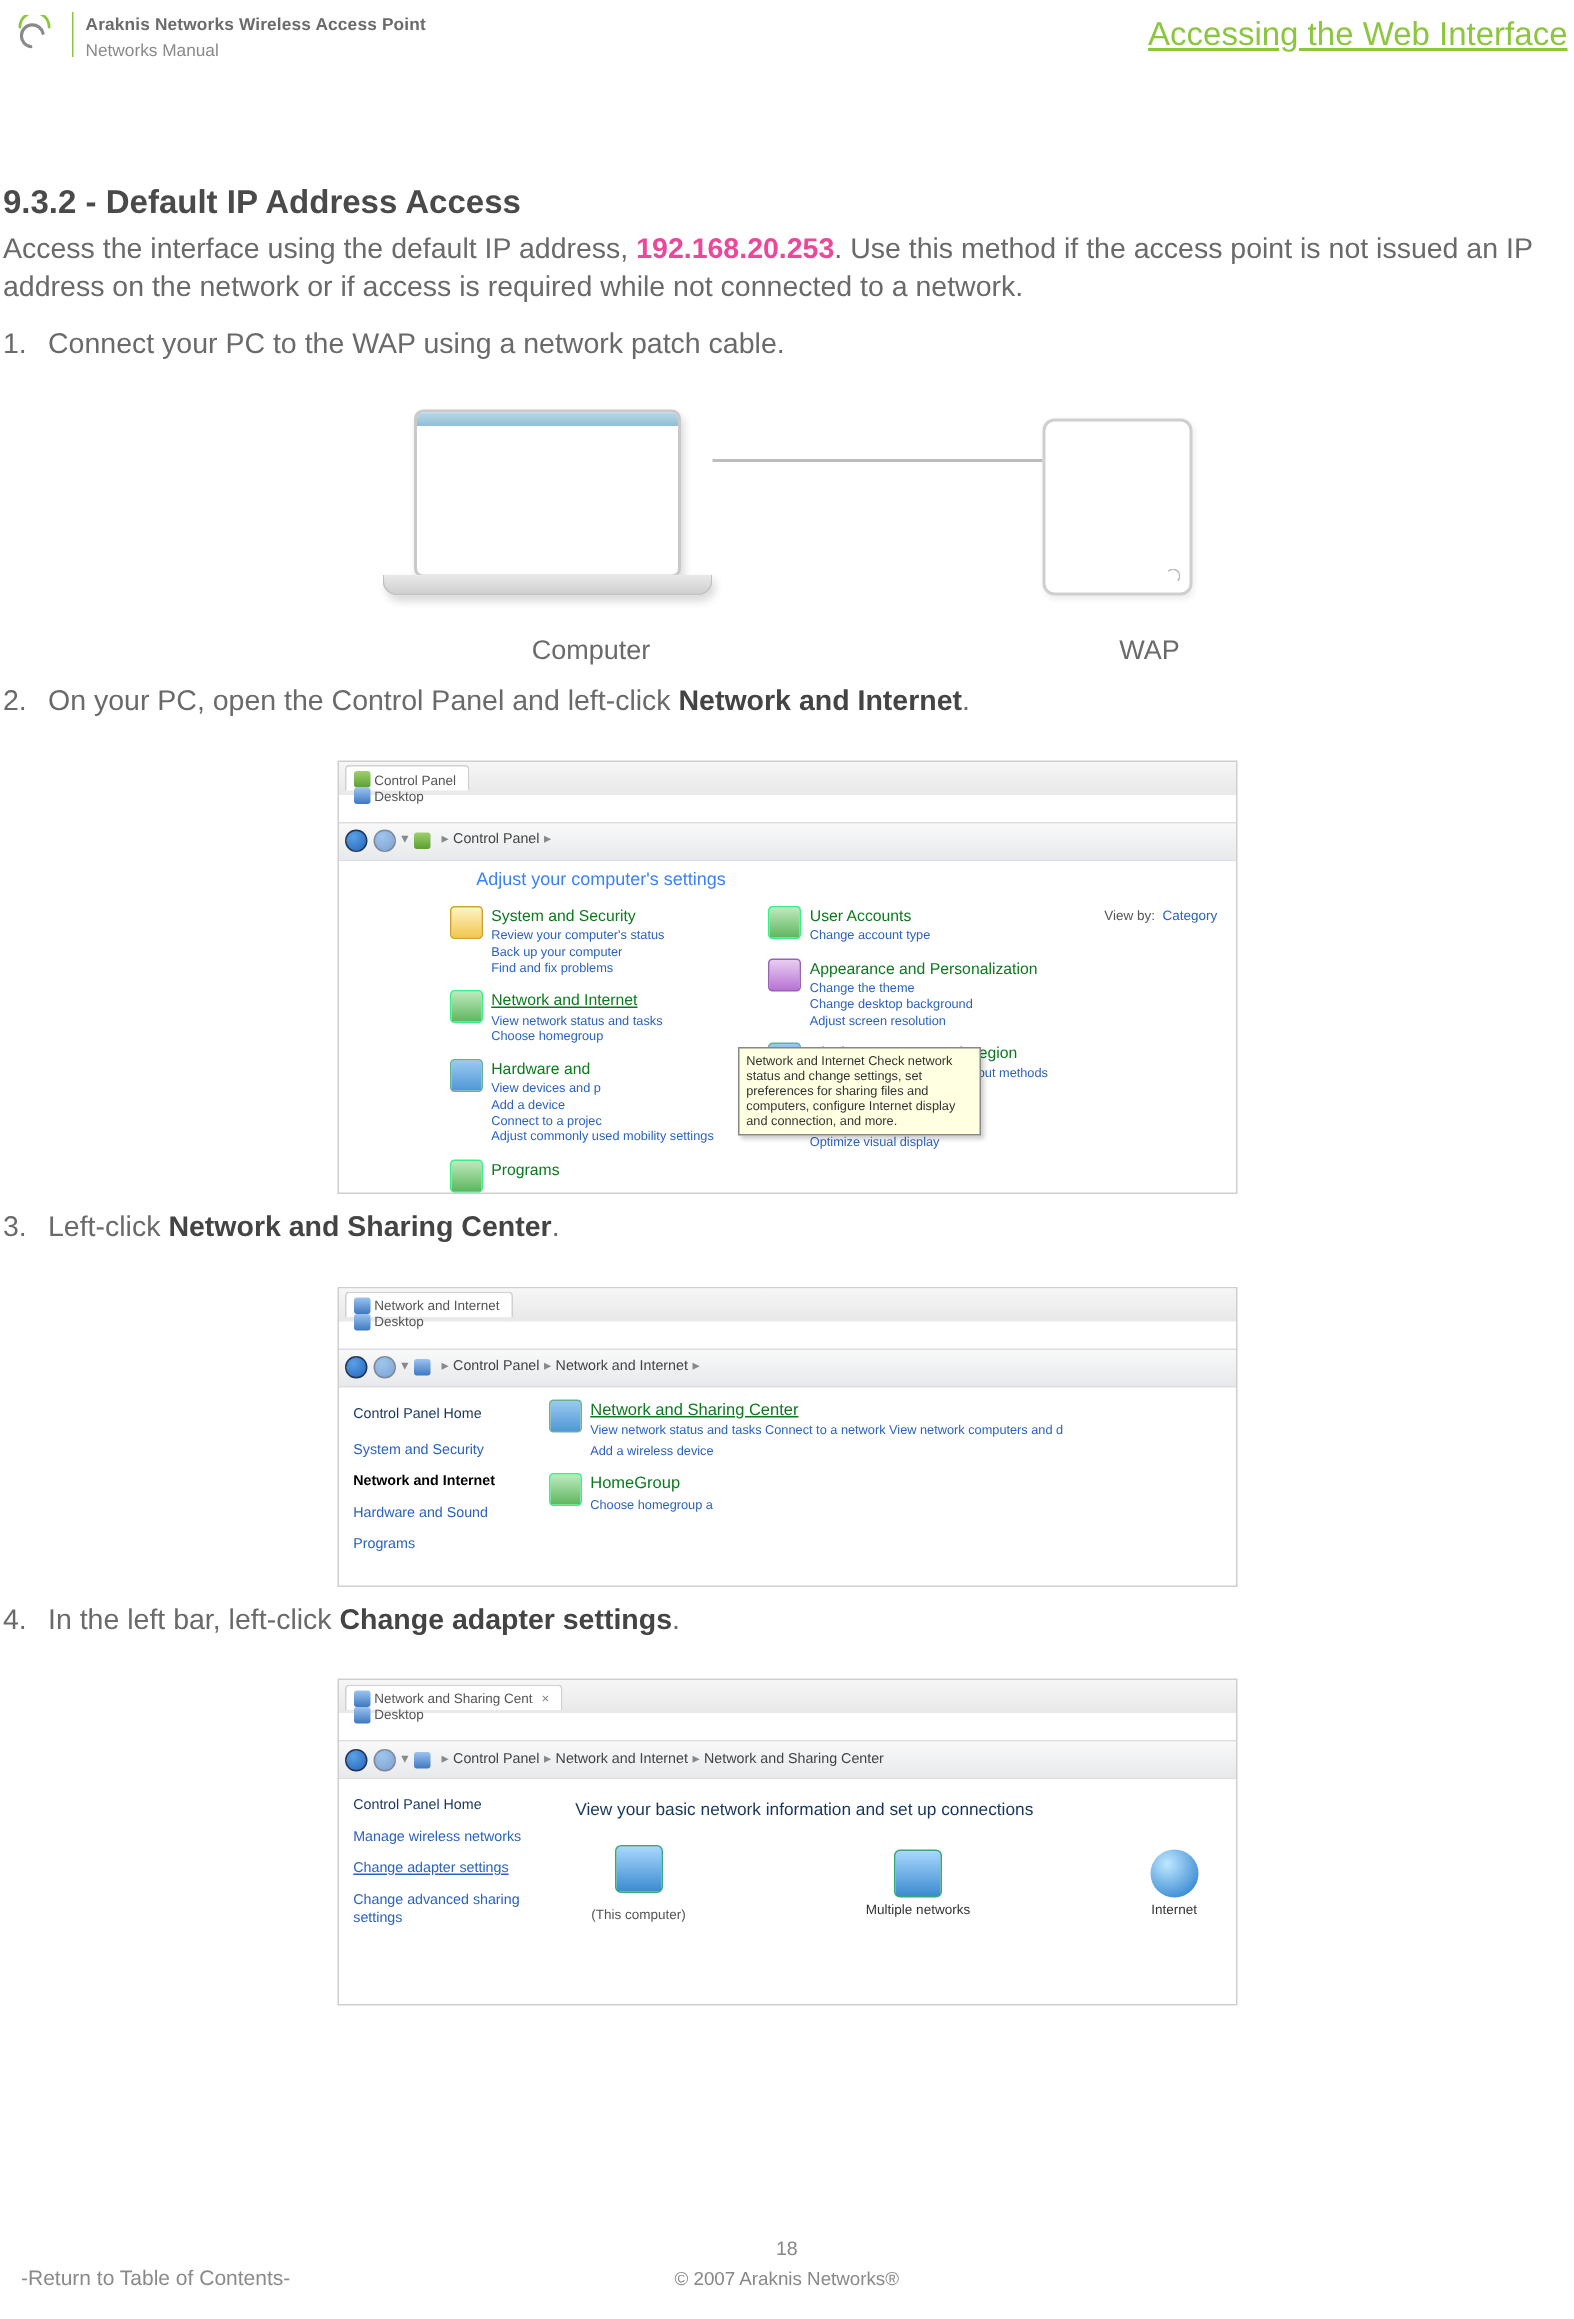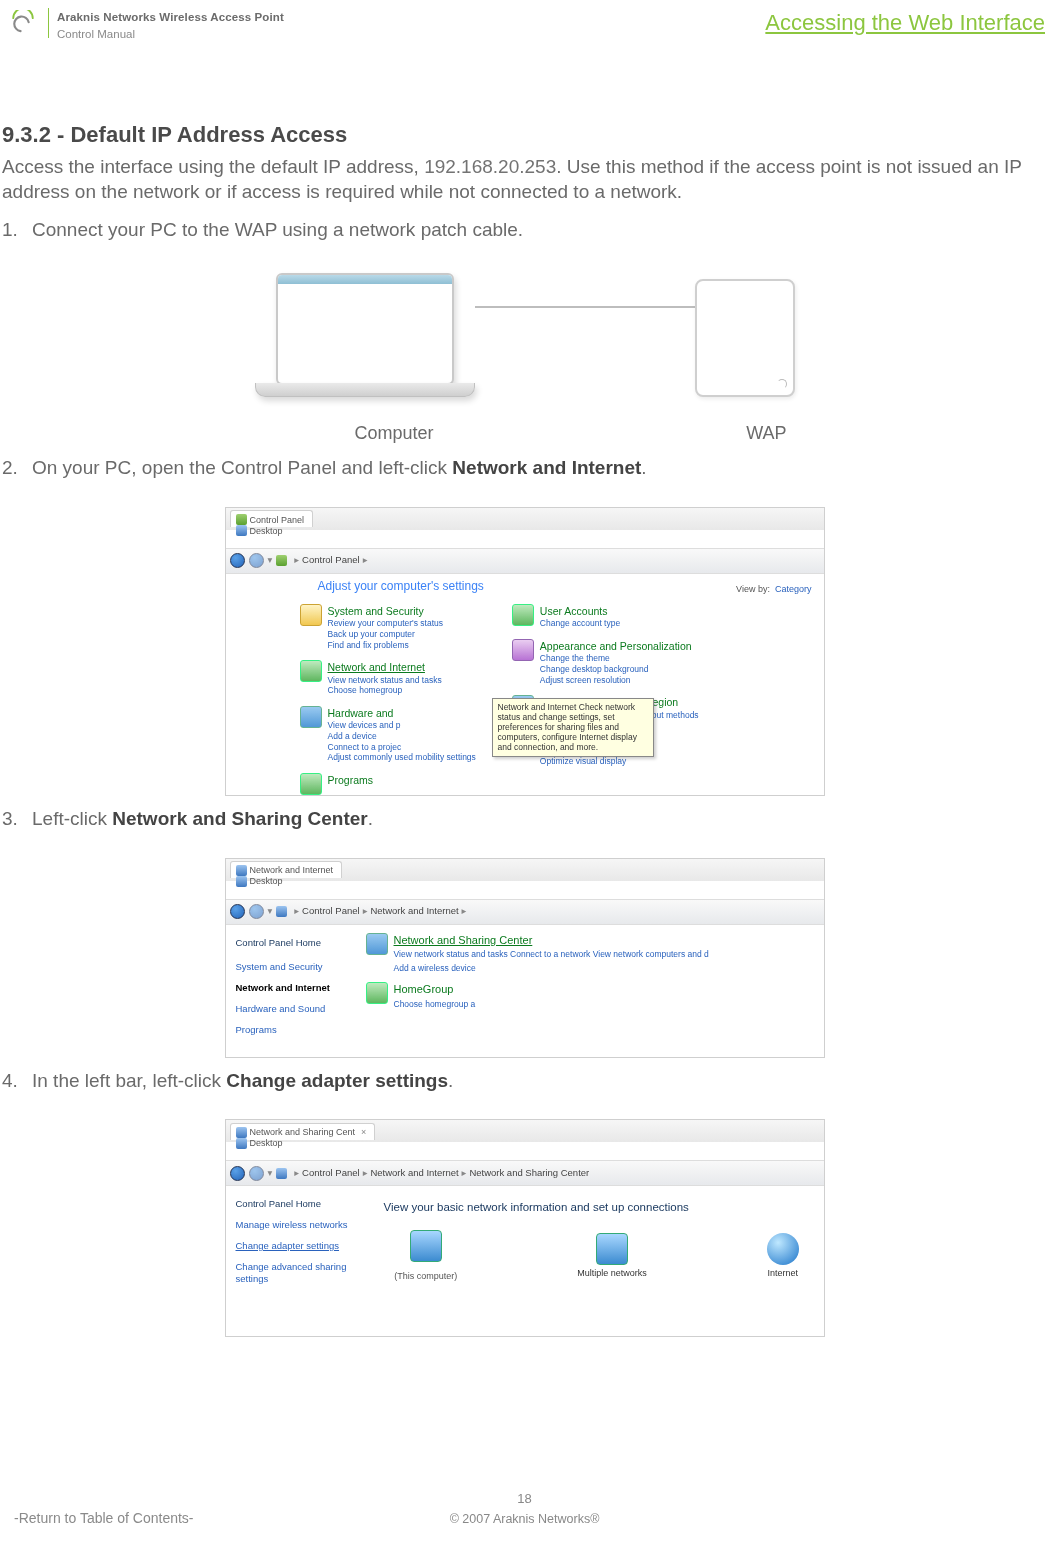--- a/index.html
+++ b/index.html
@@ -18,21 +18,21 @@
   .logo { width: 26px; height: 26px; }
   .vrule { width: 1px; height: 30px; background: #8cc63f; margin: 0 8px 0 2px; }
   .hdr-text { padding-top: 2px; }
   .hdr-title { font-size: 11.5px; font-weight: 600; color: #6b6b6b; letter-spacing: .01em; }
   .hdr-sub   { font-size: 11.5px; color: #8a8a8a; margin-top: 1px; }
   .hdr-right { margin-left: auto; padding-right: 4px; }
   .hdr-right-text { font-size: 22px; color: #8cc63f; text-decoration: underline; }
   .content { padding: 60px 2px 0 2px; }
   .sec-title { font-size: 22px; font-weight: 700; color: #4a4a4a; margin-bottom: 4px; }
   .intro { color: #6a6a6a; font-size: 19px; line-height: 1.35; margin-bottom: 12px; }
-  .intro b { color: #737373; font-weight: 400; }
+  .intro b { color: #ec4899; font-weight: 700; }
   ol.steps { list-style: none; padding-left: 0; }
   ol.steps > li { margin: 10px 0 26px 0; font-size: 19px; color: #6a6a6a; display: flex; }
   ol.steps > li .num { min-width: 30px; }
   ol.steps > li .txt b { color: #444; font-weight: 700; }
 
   
   .diagram { display: flex; justify-content: center; align-items: flex-start; margin: 30px 0 24px 0; }
   .dg-inner { display: flex; align-items: center; gap: 0; }
   .laptop { position: relative; width: 220px; }
   .laptop .screen { width: 178px; height: 112px; margin: 0 auto; background: #fff; border: 2px solid #c9c9c9; border-radius: 6px; box-shadow: 2px 4px 6px rgba(0,0,0,.15); }
@@ -49,21 +49,21 @@
   .winframe { width: 600px; margin: 14px auto 0 auto; border: 1px solid #cfcfcf; background:#fff; font-size: 10px; color:#333; }
   .wf-tabs { height: 22px; background: linear-gradient(#f6f6f6,#e8e8e8); display:flex; align-items:center; padding:0 4px; font-size:9px; color:#555; gap:2px;}
   .wf-tabs .tab { display:flex; align-items:center; gap:3px; background:#fff; border:1px solid #d0d0d0; border-bottom:none; padding:2px 8px 1px 5px; border-radius:3px 3px 0 0; height:17px;}
   .wf-tabs .tab.inactive{ background:transparent; border-color:transparent;}
   .wf-bar { height: 26px; background: linear-gradient(#f9f9f9,#e7e9ec); border-top:1px solid #ddd; border-bottom:1px solid #ddd; display:flex; align-items:center; padding:0 4px; gap:4px; font-size:9.5px;}
   .wf-nav { width:15px;height:15px;border-radius:50%;background:radial-gradient(circle at 35% 30%,#5aa1e8,#2464b8);border:1px solid #235; }
   .wf-nav.fwd{opacity:.55;}
   .wf-crumb span{color:#444;}
   .wf-crumb .car{color:#888;padding:0 3px;}
   .cp-heading { font-size: 12px; color:#3b82f6; margin: 4px 0 10px 92px; }
-  .cp-viewby { position:absolute; right:12px; top:5px; font-size:9px; color:#555;}
+  .cp-viewby { position:absolute; right:12px; top:26px; font-size:9px; color:#555;}
   .cp-viewby a{color:#2a62bd;}
   .cp-cols { display:flex; gap: 36px; margin-left: 74px; }
   .cp-col { display:flex; flex-direction:column; gap:10px;}
   .cp-item .t { color:#0b7a1e; font-size:10.5px; }
   .cp-item .t.u { text-decoration: underline; }
   .cp-item .l { color:#2a62bd; font-size:8.5px; line-height:1.25; display:block;}
   .cp-row{display:flex;gap:6px;align-items:flex-start;}
   .cp-ico{width:22px;height:22px;flex:0 0 22px;border-radius:3px;background:linear-gradient(#8fc5f0,#3e8dd3);border:1px solid #5a8;opacity:.9;}
   .cp-ico.y{background:linear-gradient(#fff3bf,#f0c23e);border-color:#c79a1e;}
   .cp-ico.g{background:linear-gradient(#b8e8b8,#4eaf4e);border-color:#2e7;}
@@ -107,21 +107,21 @@
 <div class="topbar">
   <div class="logo-wrap">
     <svg class="logo" viewBox="0 0 32 32">
       <path d="M4 10 A12 12 0 0 1 28 10" fill="none" stroke="#8cc63f" stroke-width="2.3" stroke-linecap="round"></path>
       <path d="M13 26 A9 9 0 1 1 23 15" fill="none" stroke="#8a8a8a" stroke-width="2.6" stroke-linecap="round"></path>
     </svg>
   </div>
   <div class="vrule"></div>
   <div class="hdr-text">
     <div class="hdr-title">Araknis Networks Wireless Access Point</div>
-    <div class="hdr-sub">Control Manual</div>
+    <div class="hdr-sub">Networks Manual</div>
   </div>
   <div class="hdr-right">
     <span class="hdr-right-text">Accessing the Web Interface</span>
   </div>
 </div>
 
 <div class="content">
 
   <div class="sec-title">9.3.2 - Default IP Address Access</div>
 

